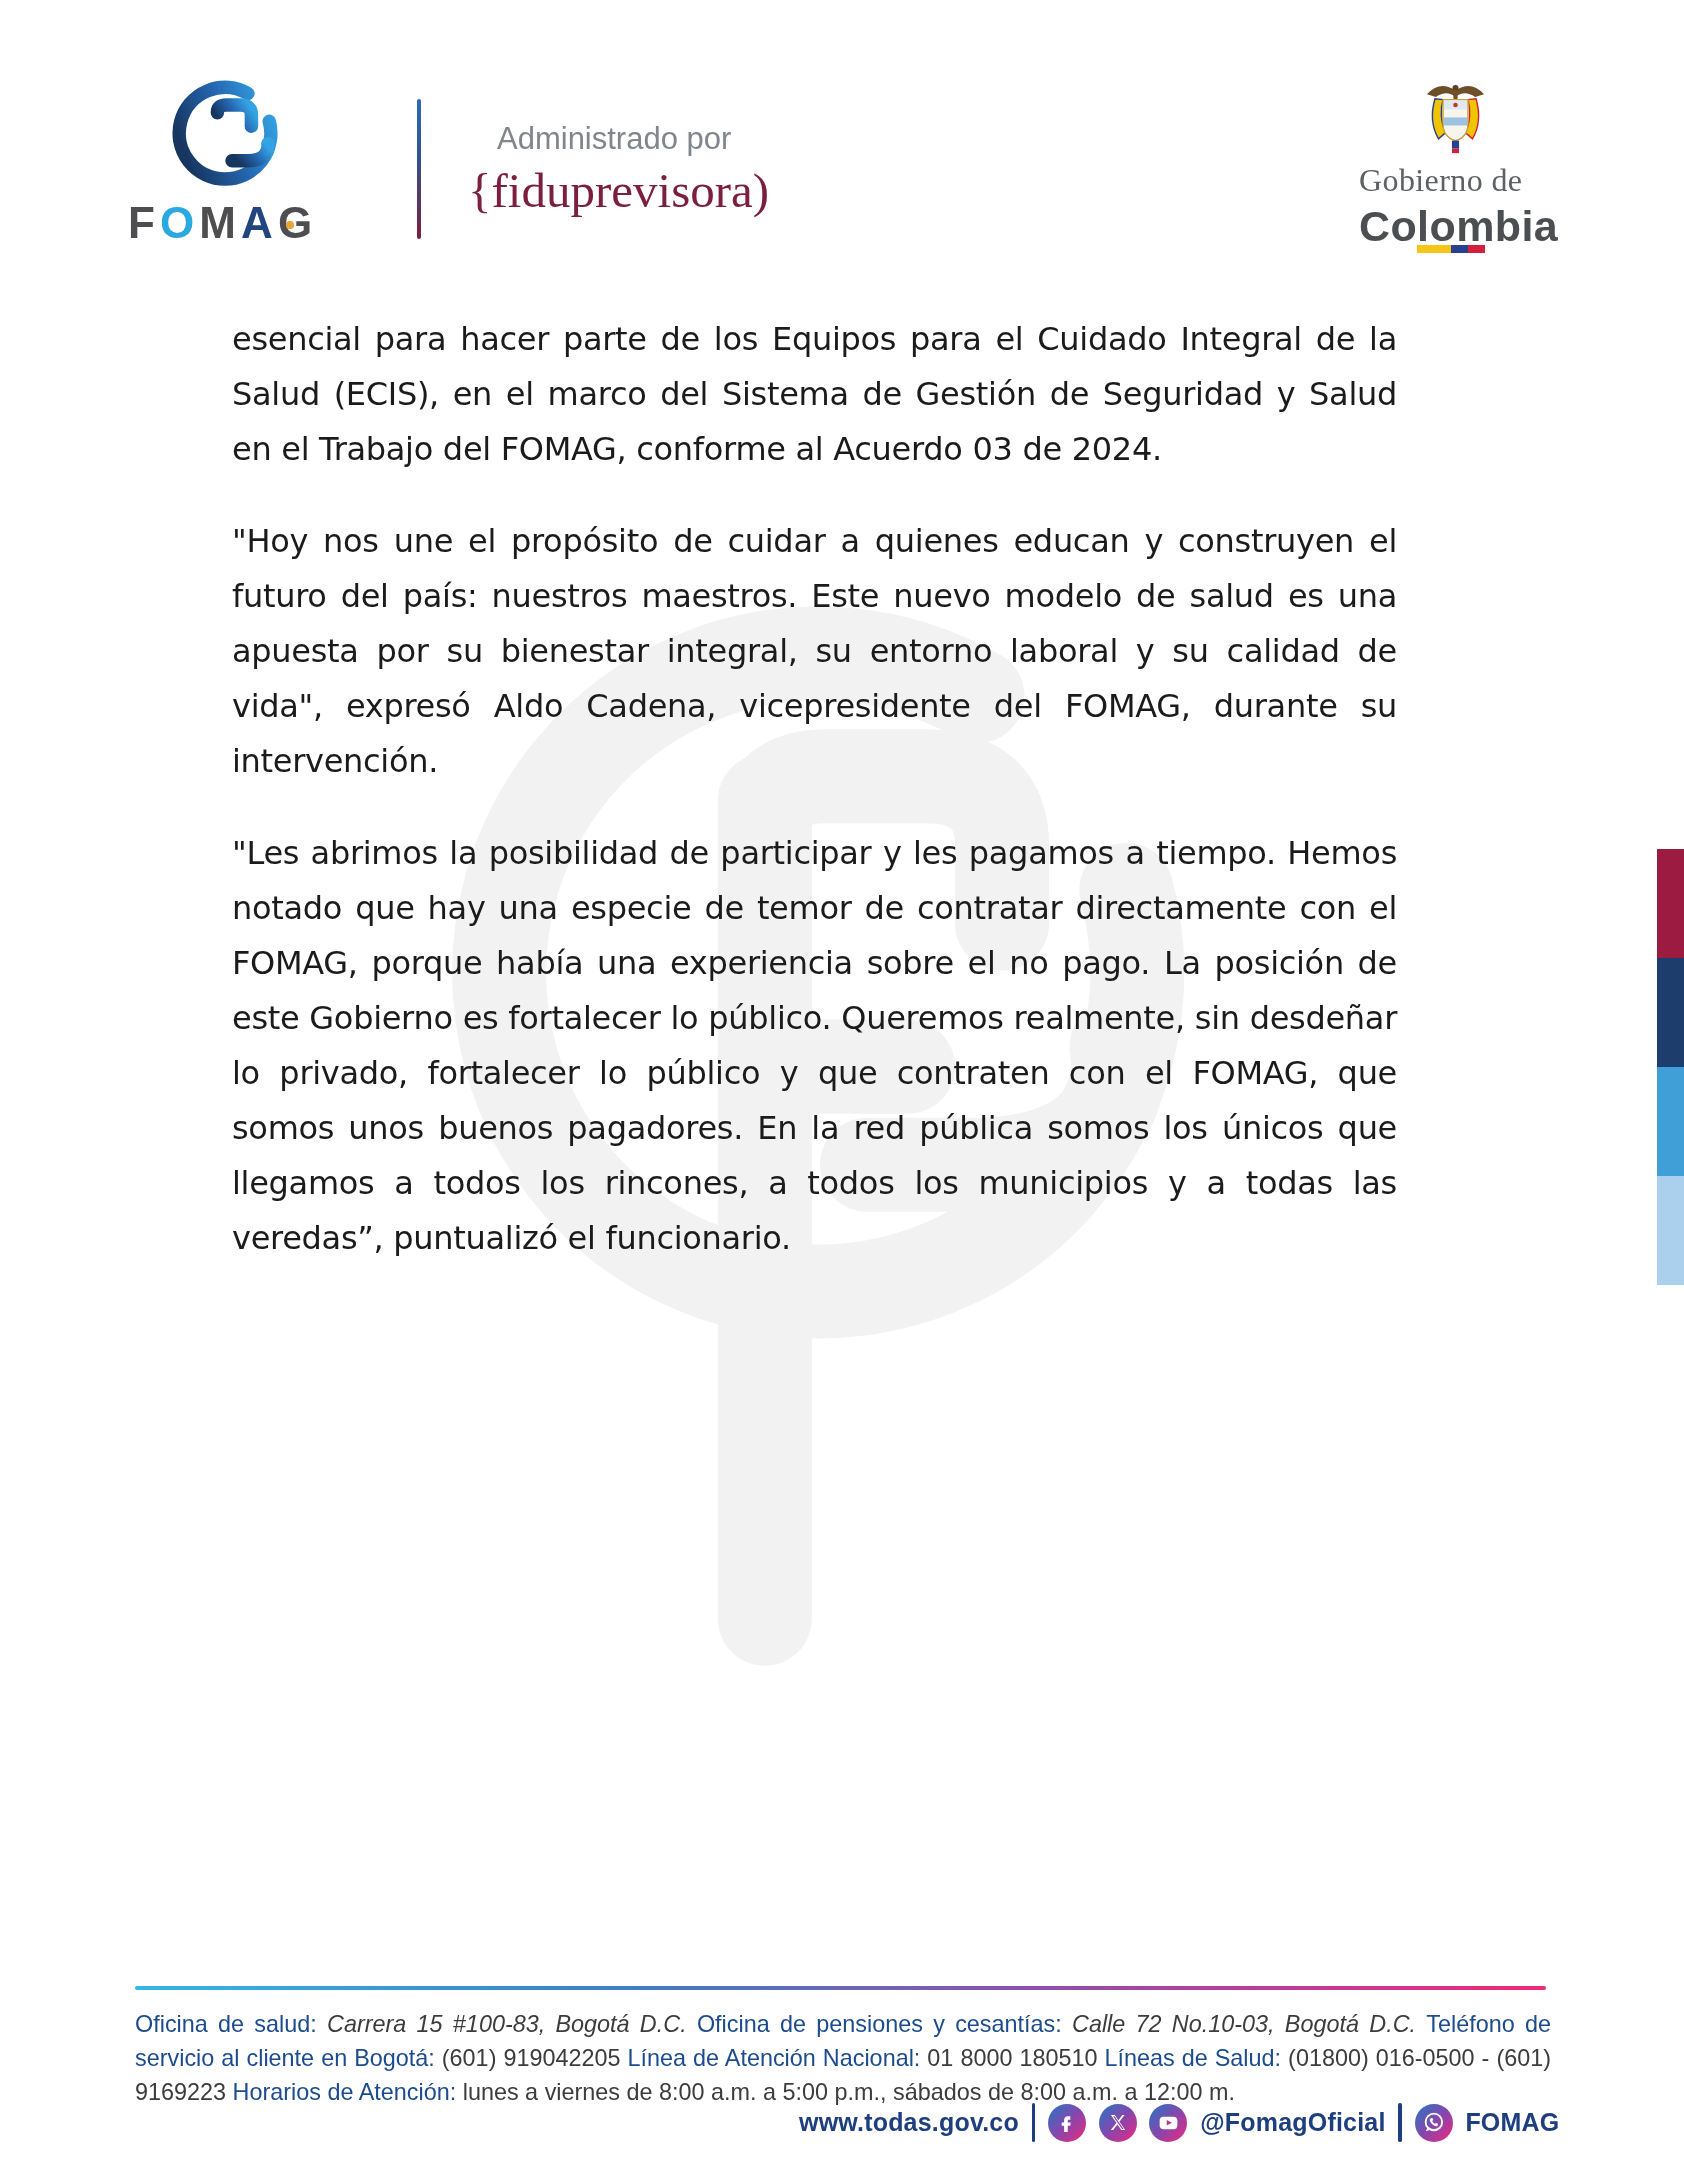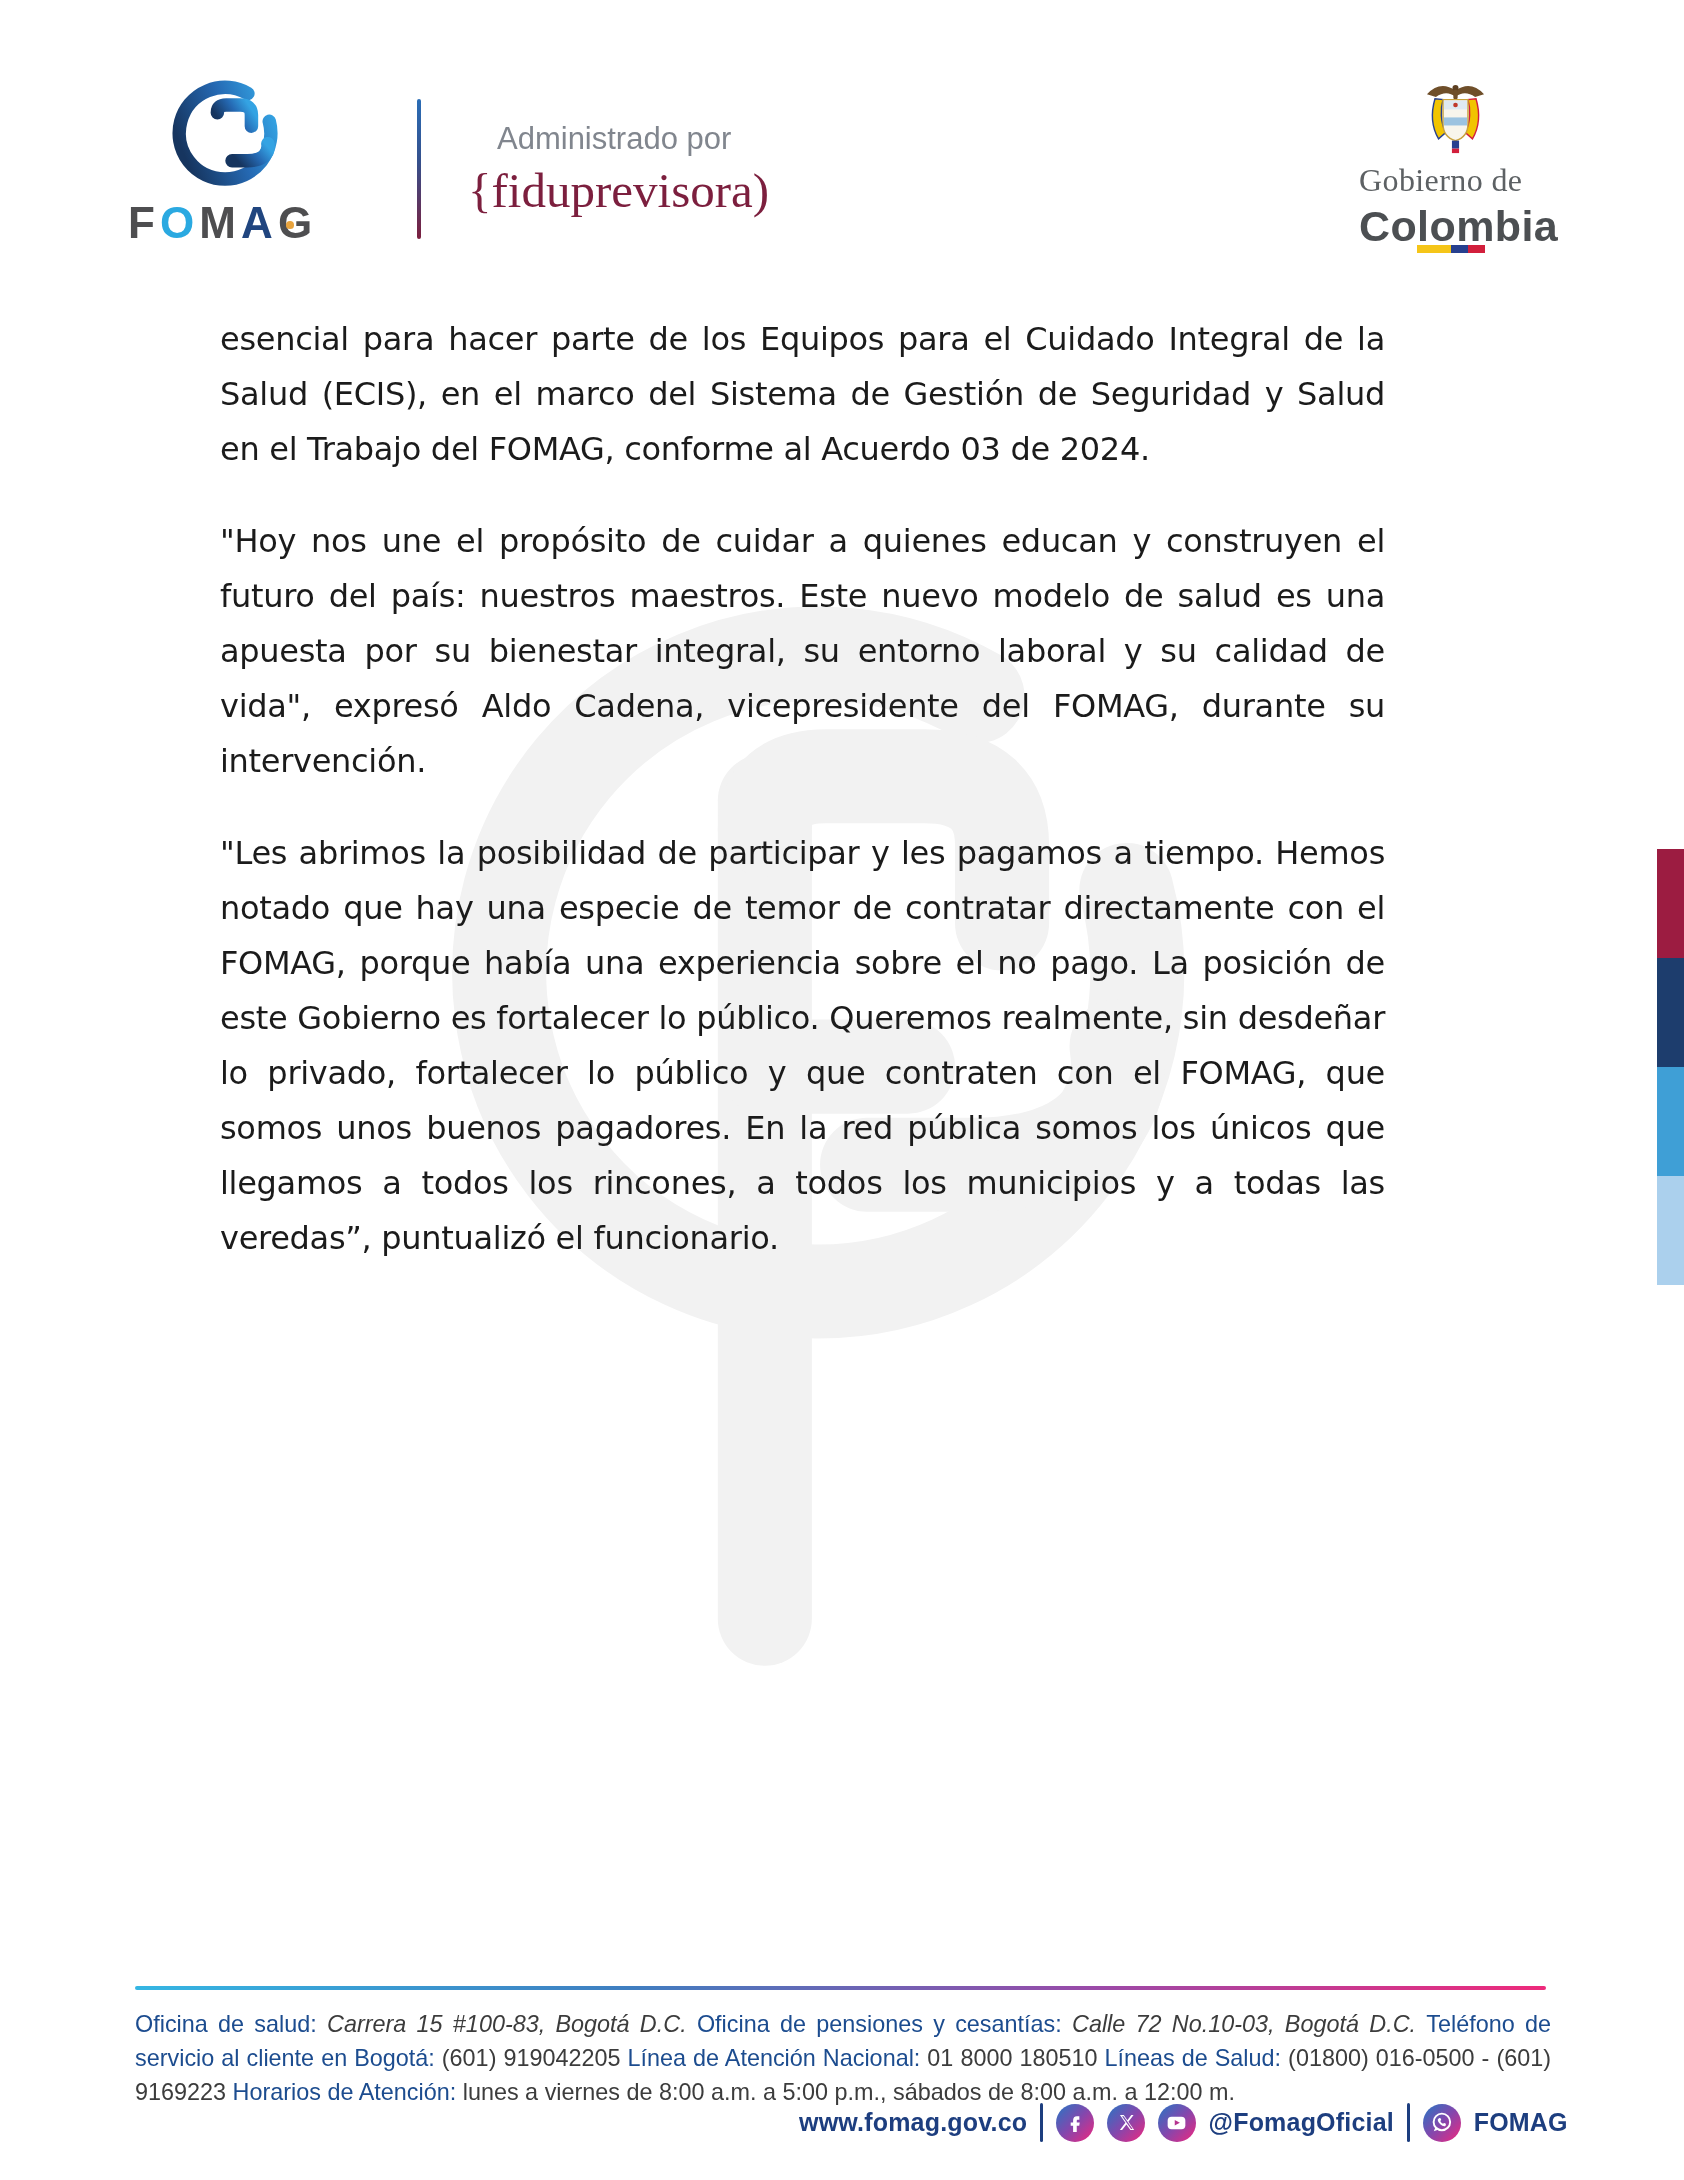--- a/index.html
+++ b/index.html
@@ -28,21 +28,21 @@
   .gob-emblem{position:absolute;left:1423px;top:80px;width:65px;height:82px;}
   .gob-text{position:absolute;left:1359px;top:162px;width:193px;text-align:left;}
   .gob-line1{font-size:32px;color:#5d6164;letter-spacing:0.4px;font-family:Liberation Serif, serif;}
   .gob-line2{font-size:43px;font-weight:bold;color:#4c4f52;margin-top:3px;letter-spacing:0.4px;}
   .flag-bar{position:absolute;left:1417px;top:245px;width:68px;height:7.7px;
     background:linear-gradient(90deg,#f5c518 0%,#f5c518 50%,#27408f 50%,#27408f 75%,#d21f3c 75%,#d21f3c 100%);}
   
   .watermark{position:absolute;left:409px;top:588px;width:818px;height:1080px;pointer-events:none;}
   
   .doc-body{
-    position:absolute;left:220px;top:312px;width:1165px;
+    position:absolute;left:232px;top:312px;width:1165px;
     font-family:"DejaVu Sans",sans-serif;font-size:32px;line-height:55px;
     color:#1b1b1b;text-align:justify;letter-spacing:-0.3px;
   }
   .doc-body p{margin:0 0 37px 0;}
   
   .side-bar{position:absolute;right:0;top:849px;width:28px;}
   .bar-block{width:28px;height:109px;}
   
   .footer-grad-line{
     position:absolute;left:135px;top:1986px;width:1411px;height:4.3px;border-radius:2.6px;
@@ -145,21 +145,21 @@
     <div class="bar-block" style="background: rgb(29, 61, 109);"></div>
     <div class="bar-block" style="background: rgb(63, 159, 214);"></div>
     <div class="bar-block" style="background: rgb(171, 208, 237);"></div>
   </div>
 
 <div class="footer-grad-line"></div>
 
 <div class="contact-info"><span class="seg-label">Oficina de salud: </span><span class="seg-italic">Carrera 15 #100-83, Bogotá D.C. </span><span class="seg-label">Oficina de pensiones y cesantías: </span><span class="seg-italic">Calle 72 No.10-03, Bogotá D.C. </span><span class="seg-label">Teléfono de servicio al cliente en Bogotá: </span><span class="seg-plain">(601) 919042205 </span><span class="seg-label">Línea de Atención Nacional: </span><span class="seg-plain">01 8000 180510 </span><span class="seg-label">Líneas de Salud: </span><span class="seg-plain"> (01800) 016-0500 - (601) 9169223 </span><span class="seg-label">Horarios de Atención: </span><span class="seg-plain">lunes a viernes de 8:00 a.m. a 5:00 p.m., sábados de 8:00 a.m. a 12:00 m.</span></div>
 
 <div class="bottom-row">
-  <span class="bottom-text">www.fomag.gov.co</span>
+  <span class="bottom-text">www.todas.gov.co</span>
   <div class="v-divider"></div>
 
   <div class="soc">
     <svg width="23" height="23" viewBox="0 0 24 24">
       <path fill="#fff" d="M13.5 9H16V5.5h-2.5c-2.6 0-4 1.7-4 4.2V12H7v3.5h2.5V22h3.8v-6.5h2.6l.5-3.5h-3.1v-1.7c0-.8.3-1.3 1.2-1.3z"></path>
     </svg>
   </div>
   <div class="soc">
     <svg width="21" height="21" viewBox="0 0 24 24">
       <path fill="#fff" d="M4.5 3.5h4.4l4.1 5.8 4.5-5.8h2.6l-5.9 7.6 6.6 9.4h-4.4l-4.5-6.3-4.9 6.3H4.4l6.3-8.1-6.2-8.9zm2.4 1.3 10.3 14.6h1.8L8.7 4.8H6.9z"></path>

